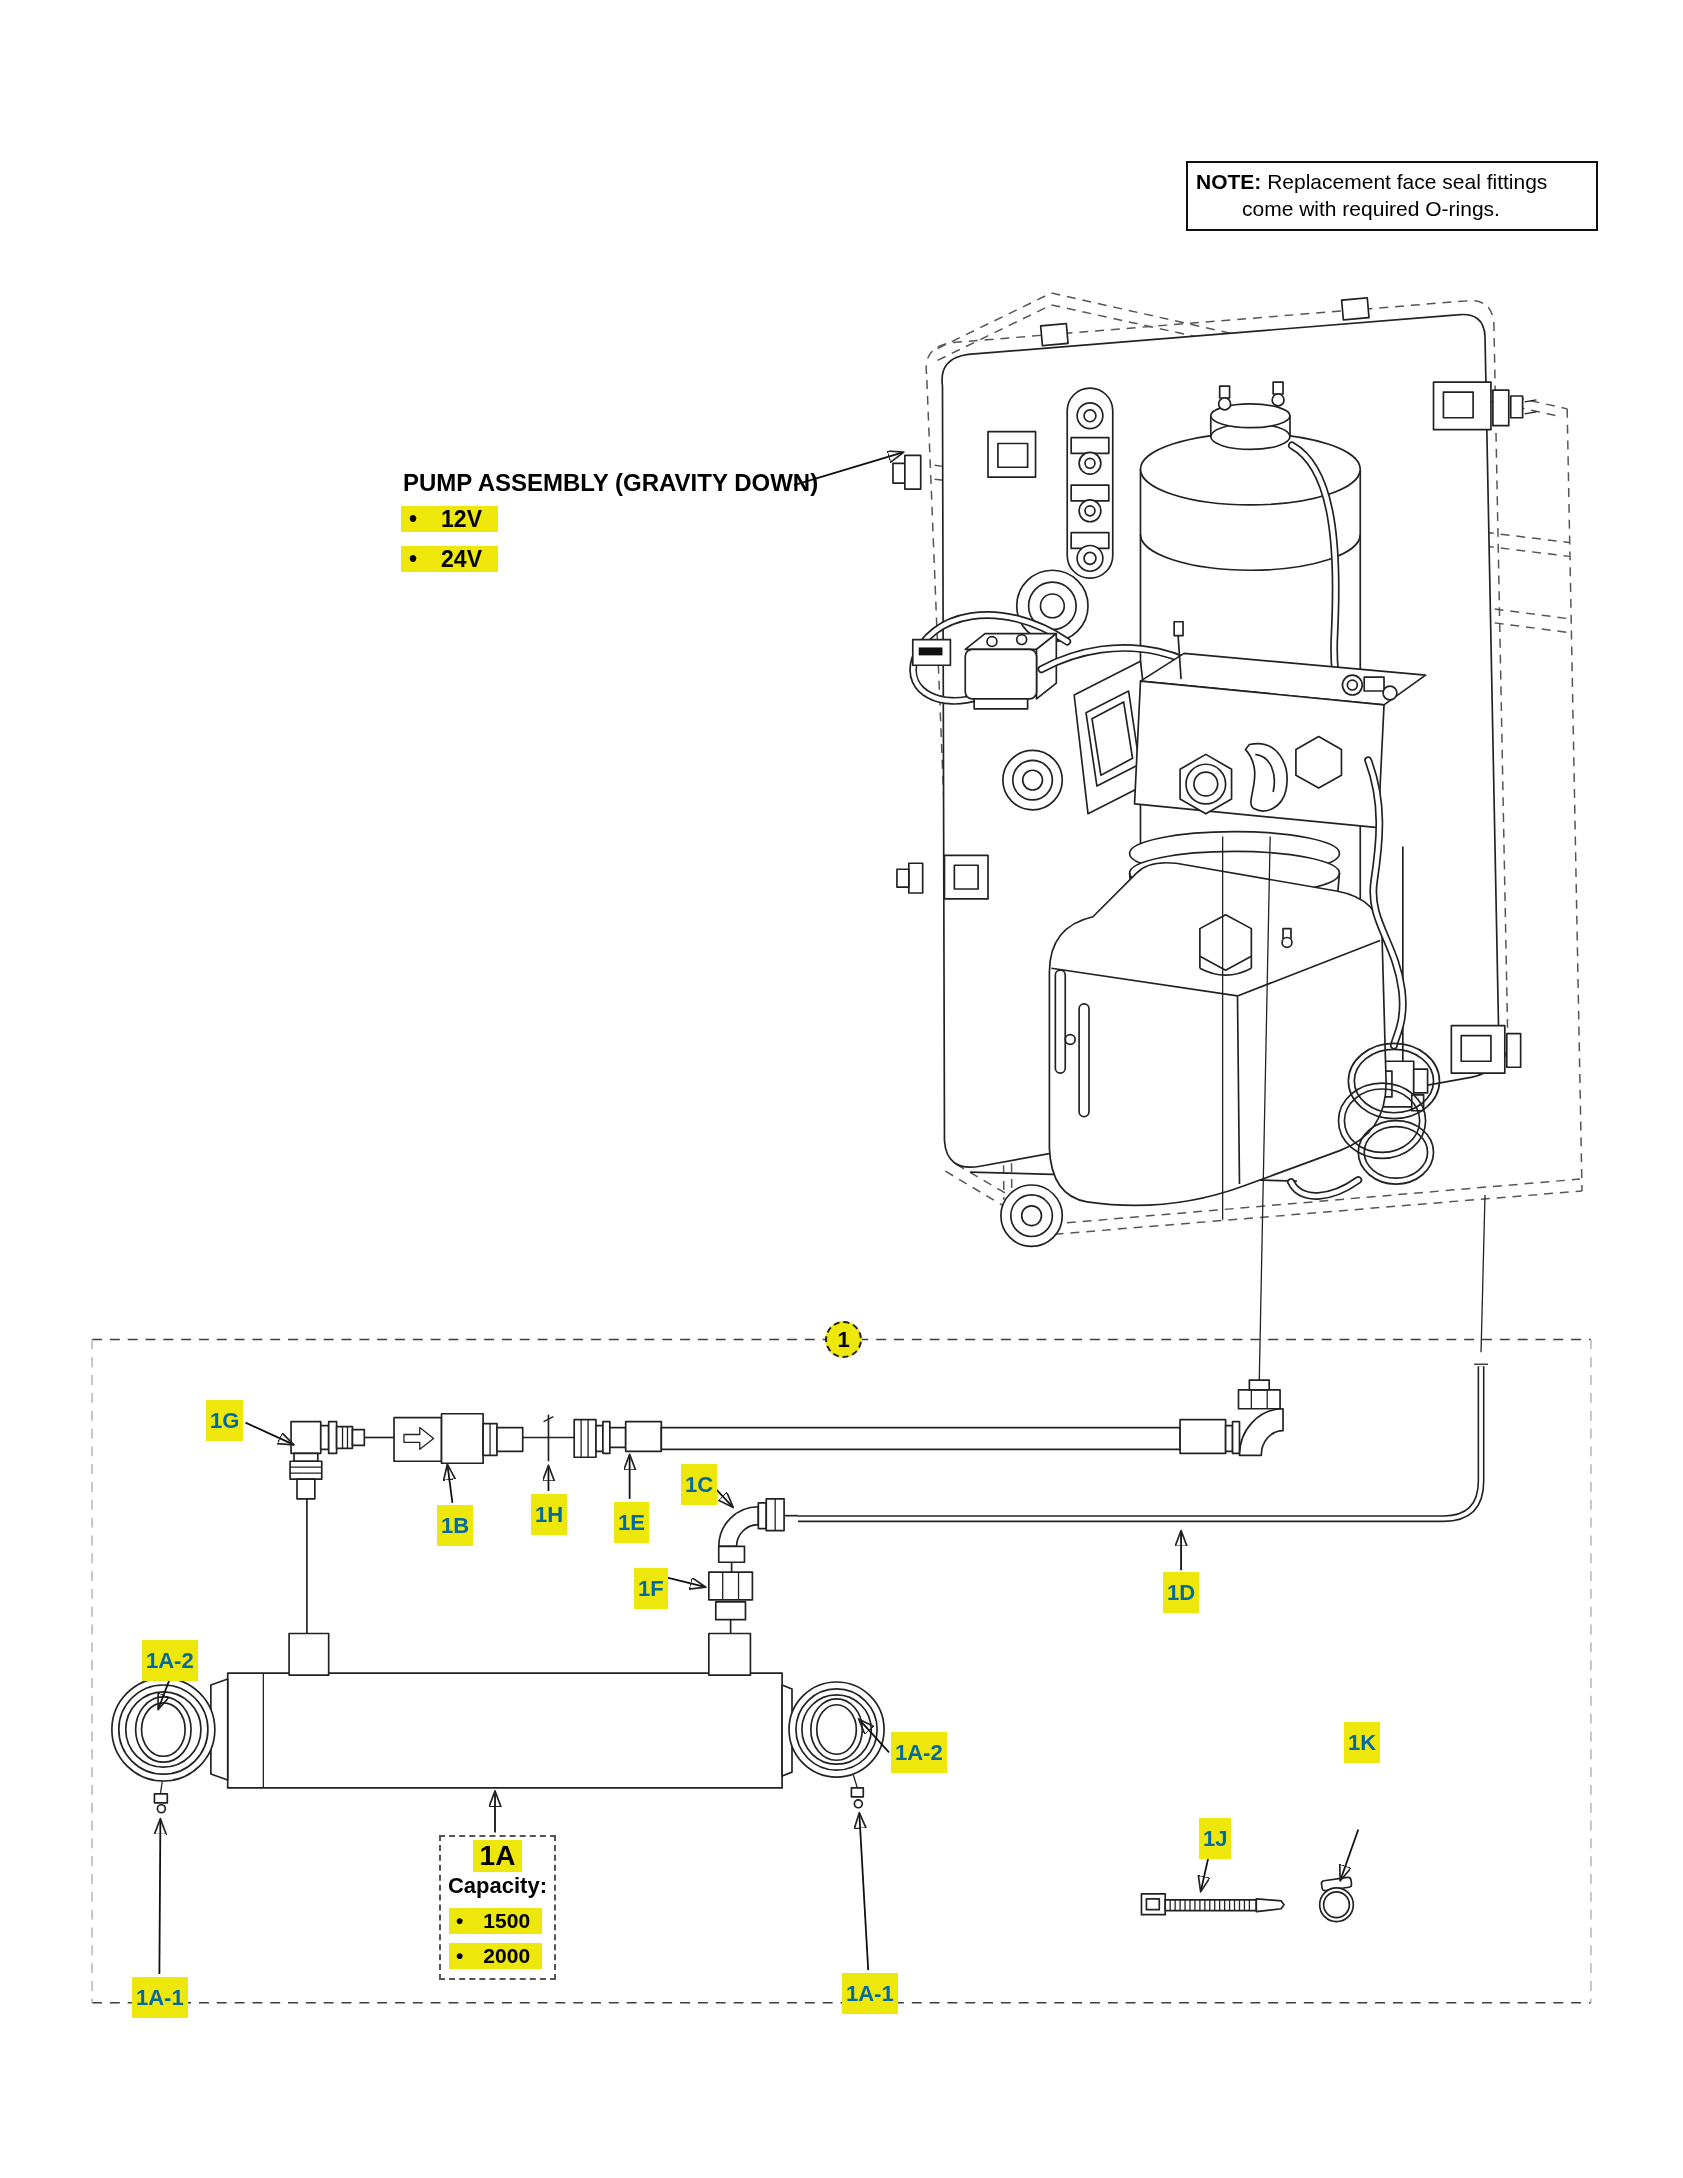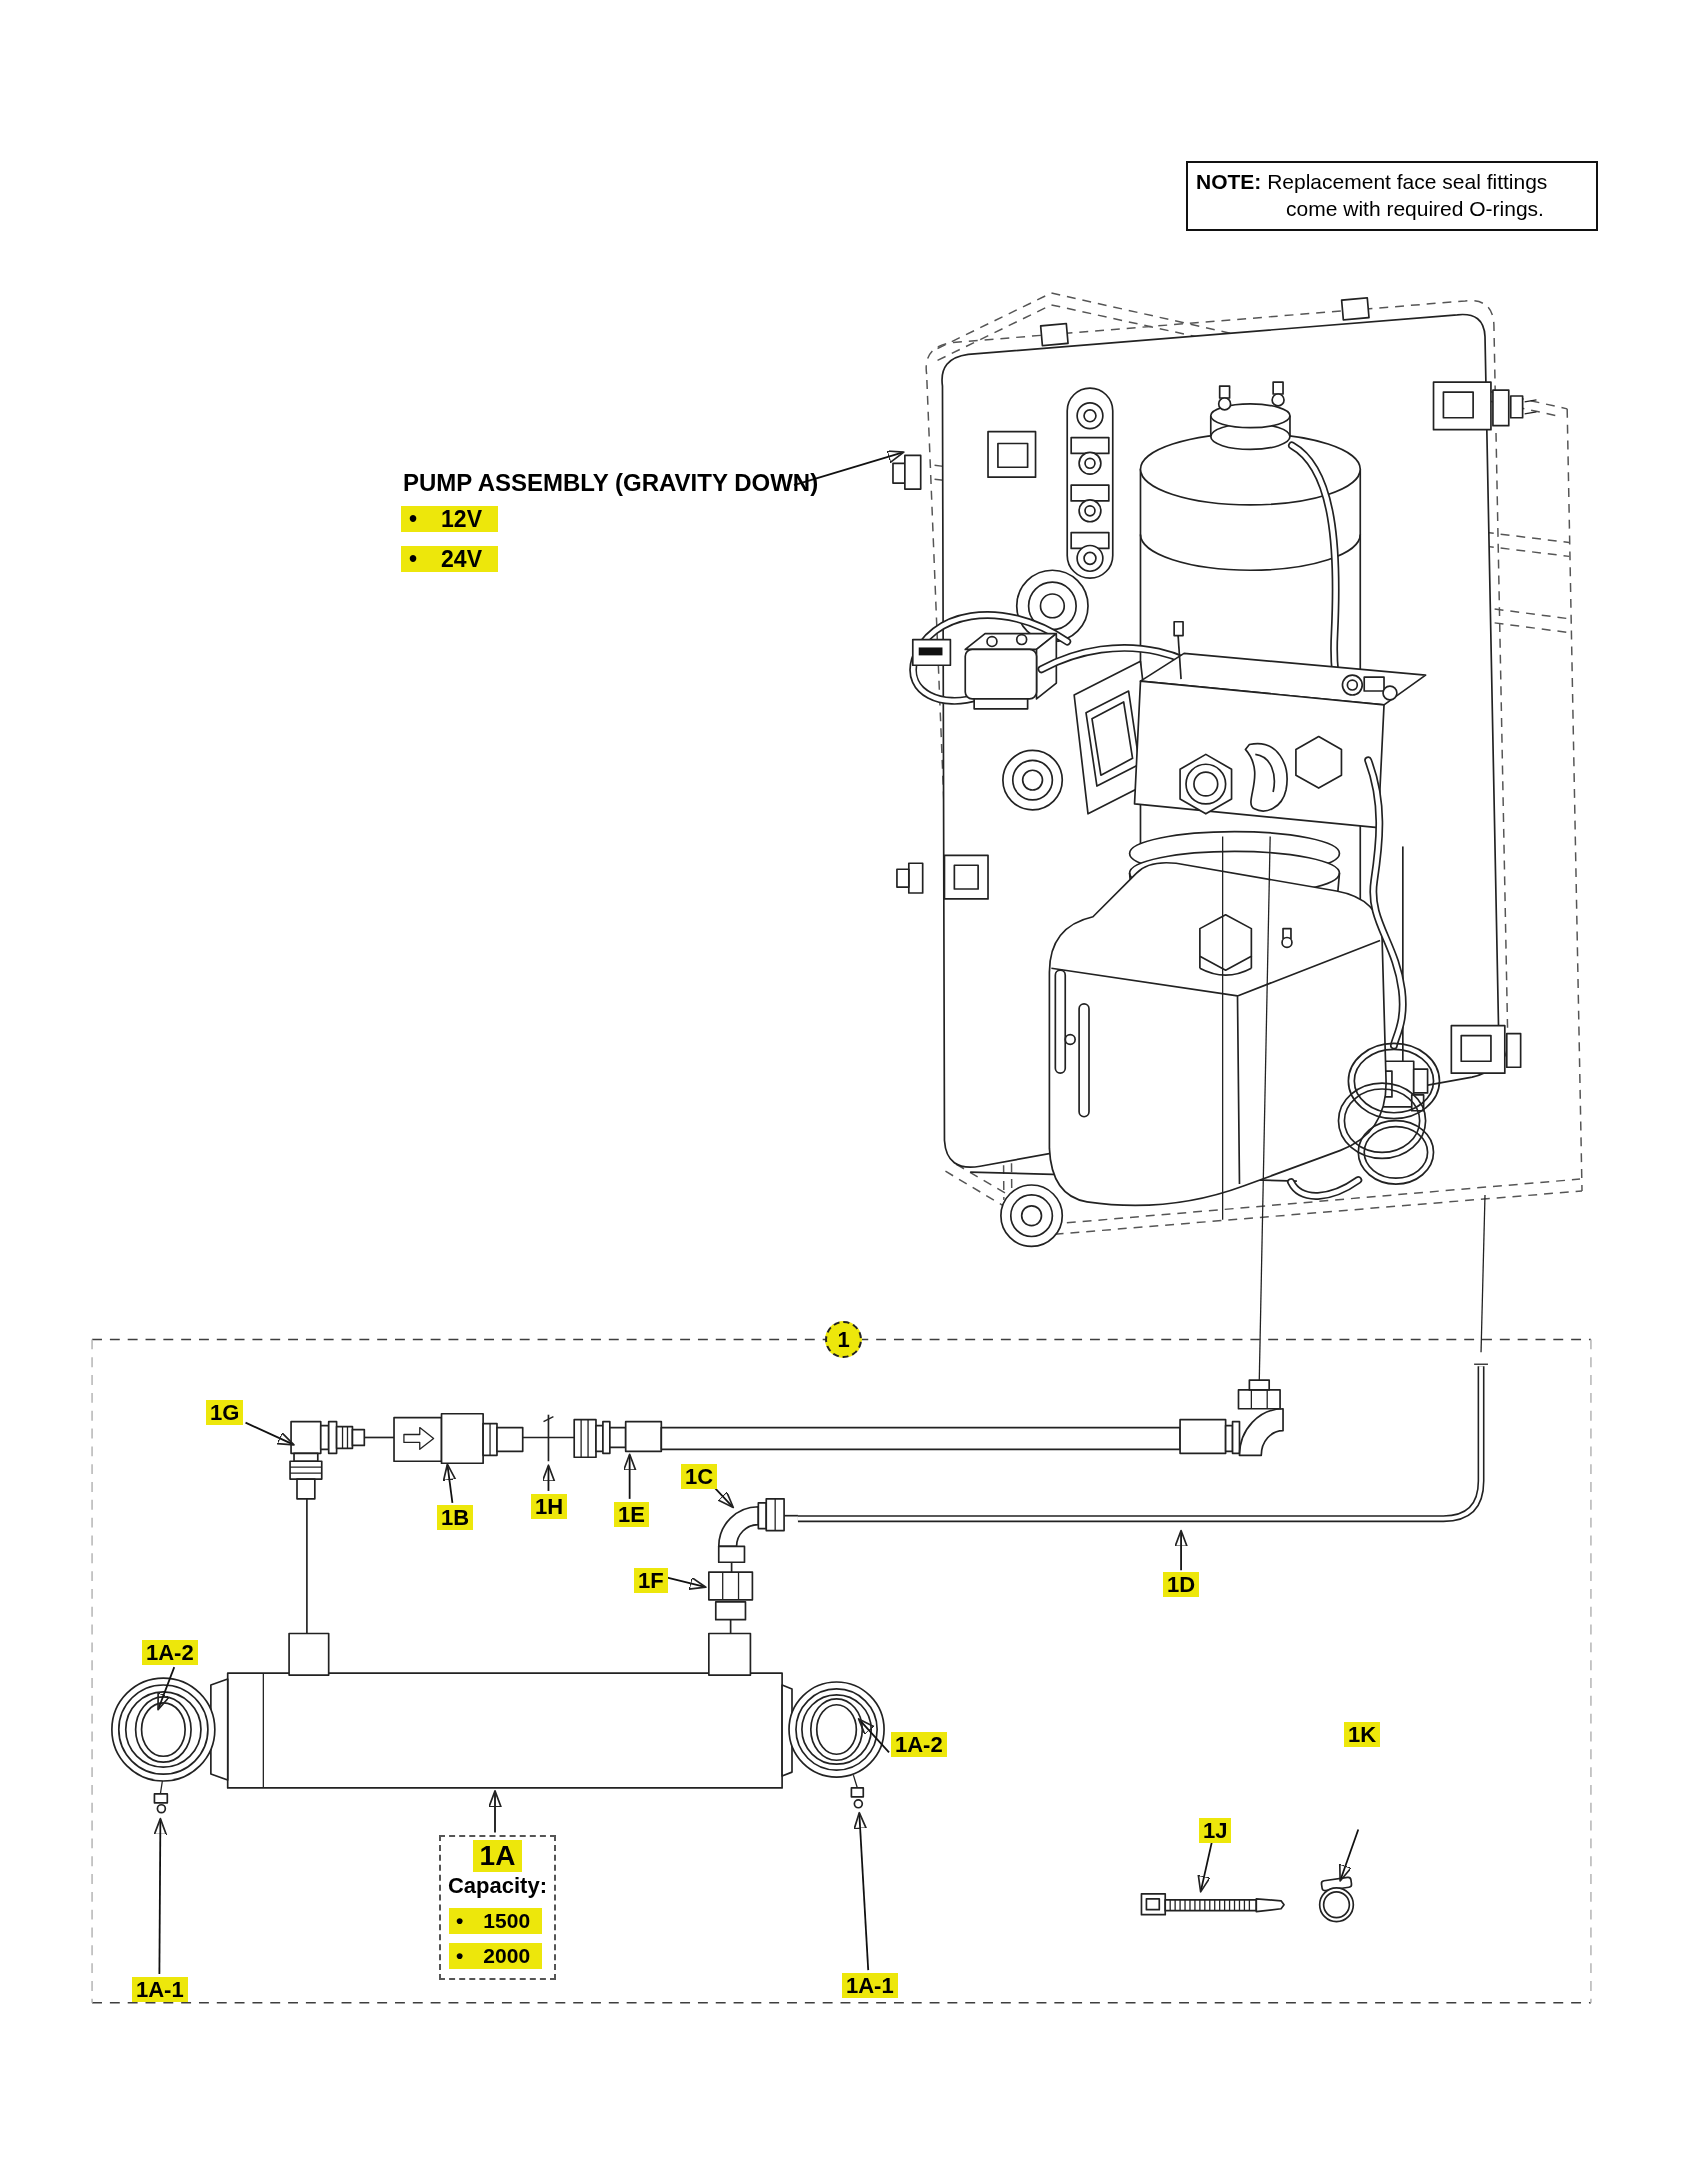--- a/index.html
+++ b/index.html
@@ -4,25 +4,25 @@
 <style>
   html,body{margin:0;padding:0;background:#fff;}
   .page{position:relative;width:1683px;height:2178px;background:#fff;overflow:hidden;
         font-family:"Liberation Sans",sans-serif;color:#000;
         --hl:#ede70b; --red:#ed1c24; --line:#222;}
   .abs{position:absolute;}
   .title{left:0;right:0;top:12px;text-align:center;font-size:31px;font-weight:700;letter-spacing:0.5px;}
   .updated{left:1347px;top:44px;color:var(--red);font-weight:700;font-size:24px;line-height:29px;white-space:nowrap;}
   .notebox{left:1186px;top:161px;width:392px;border:2.5px solid #111;padding:5px 8px 7px;font-size:21px;line-height:27px;}
   .notebox .nlabel{font-weight:700;}
-  .notebox .l2{text-align:center;padding-left:46px;}
+  .notebox .l2{text-align:left;padding-left:46px;}
   .pump-label{left:403px;top:469px;font-size:24px;font-weight:700;white-space:nowrap;}
   .pump-opt{position:absolute;left:401px;}
   .ybar{display:inline-flex;gap:24px;background:var(--hl);font-weight:700;font-size:23px;line-height:26px;padding:0 16px 0 8px;white-space:nowrap;}
-  .callout{position:absolute;background:var(--hl);color:#000000;font-weight:700;font-size:22px;line-height:25px;padding:0 4px;white-space:nowrap;}
+  .callout{position:absolute;background:var(--hl);color:#0369a1;font-weight:700;font-size:22px;line-height:25px;padding:8px 4px;white-space:nowrap;}
   .badge{position:absolute;left:825px;top:1321px;width:37px;height:37px;border-radius:50%;background:var(--hl);
          border:2px dashed #222;box-sizing:border-box;display:flex;align-items:center;justify-content:center;
          font-weight:700;font-size:22px;}
   .capbox{position:absolute;left:439px;top:1835px;width:113px;border:2px dashed #555;padding:3px 0 9px;text-align:center;}
   .capbox .part{display:inline-block;background:var(--hl);font-size:28px;font-weight:700;padding:0 7px;}
   .capbox .clabel{font-size:22px;font-weight:700;margin-top:1px;}
   .cap-row{text-align:left;margin:9px 0 0 8px;}
   .cap-row .ybar{gap:20px;font-size:21px;padding:0 12px 0 7px;}
   svg{position:absolute;left:0;top:0;}
   svg *{fill:none;stroke:var(--line);stroke-width:1.7;stroke-linejoin:round;}

